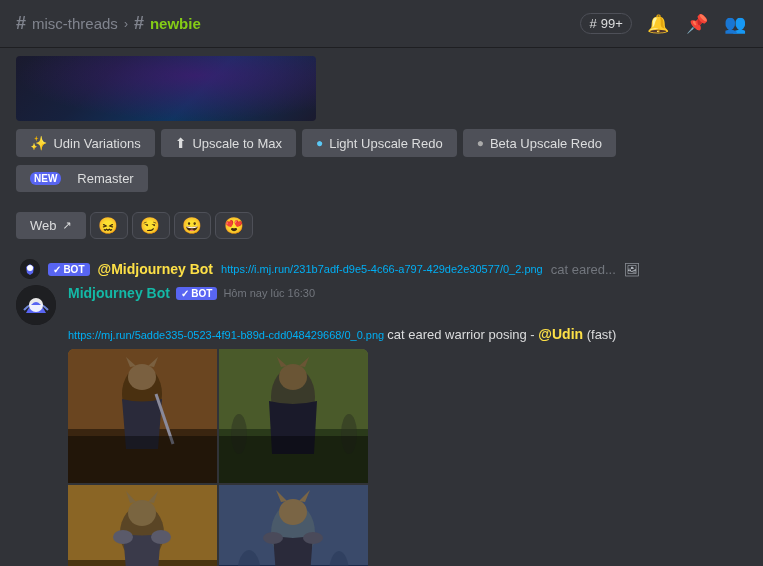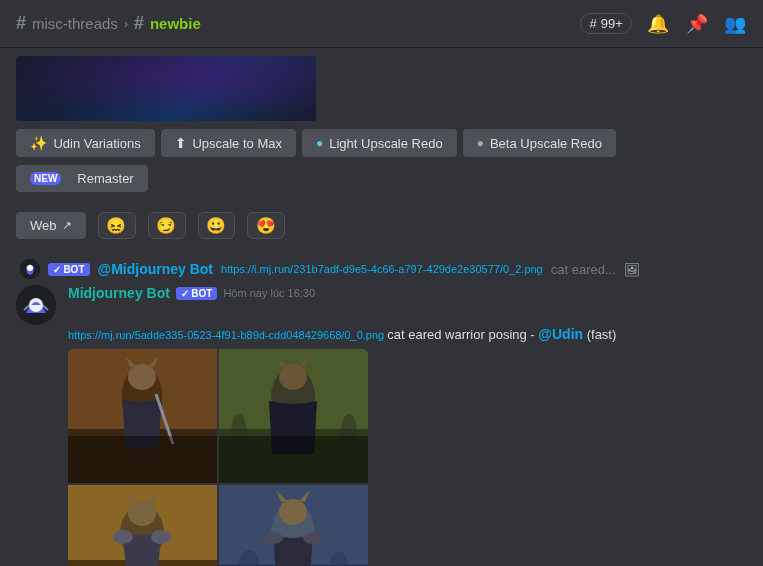--- a/index.html
+++ b/index.html
@@ -171,21 +171,21 @@
     }
     .bot-check {
       font-size: 10px;
     }
     .username {
       font-size: 14px;
       font-weight: 600;
       color: #14b8a6;
     }
     .username.mention {
-      color: #0ea5e9;
+      color: #fde047;
     }
     .timestamp {
       font-size: 11px;
       color: #72767d;
     }
     .msg-link {
       color: #00aff4;
       font-size: 11px;
       text-decoration: none;
     }
@@ -217,21 +217,21 @@
       display: flex;
       align-items: center;
       justify-content: center;
       font-size: 11px;
       flex-shrink: 0;
     }
 
     
     .reactions-row {
       display: flex;
-      gap: 12px;
+      gap: 4px;
       margin: 20px 0;
       flex-wrap: wrap;
     }
     .reaction {
       background: #383a40;
       border: 1px solid #4e5058;
       border-radius: 6px;
       padding: 3px 8px;
       font-size: 16px;
       cursor: pointer;

